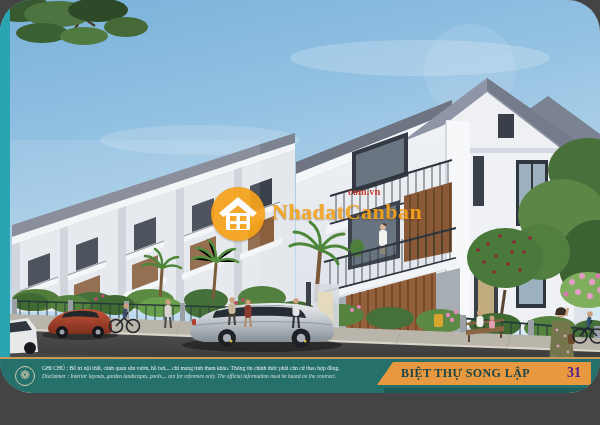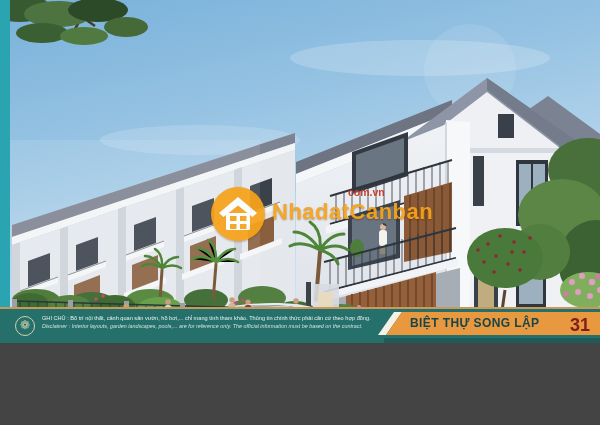--- a/index.html
+++ b/index.html
@@ -1,18 +1,18 @@
 <!DOCTYPE html>
 <html><head>
 <meta charset="utf-8">
 <style>
   html,body{margin:0;padding:0;background:#444;}
-  .stage{position:relative;width:600px;height:343px;overflow:hidden;
-         font-family:Liberation Sans, sans-serif;
-         background:linear-gradient(168deg,#79b1da 0%,#93c1e2 30%,#b7d6ec 62%,#dcecf6 88%,#e9f3f8 100%);}
+  .stage{position:relative;width:600px;height:393px;overflow:hidden;
+         font-family:Liberation Serif, serif;
+         background:linear-gradient(168deg,#79b1da 0%,#93c1e2 30%,#b7d6ec 62%,#dcecf6 88%,#e9f3f8 100%);border-radius:32px;}
   .scene{position:absolute;inset:0;}
   .scene svg{display:block;}
   .left-stripe{position:absolute;left:0;top:0;width:10px;height:391px;background:#2BA4B2;}
   
   .watermark{position:absolute;left:210px;top:186px;display:flex;opacity:.93;pointer-events:none;}
   .wm-icon{width:56px;height:56px;flex:0 0 auto;filter:drop-shadow(0 1px 1px rgba(80,40,0,.35));}
   .wm-text{position:relative;margin-left:6px;padding-top:13px;}
   .wm-brand{font-size:22px;font-weight:bold;letter-spacing:.5px;color:#F7A41A;
             text-shadow:0 1px 2px rgba(80,35,0,.45);white-space:nowrap;}
   .wm-domain{position:absolute;top:0px;left:76px;font-size:10.5px;font-weight:bold;color:#C23527;
@@ -20,24 +20,24 @@
   
   .footer{position:absolute;left:0;right:0;bottom:0;height:34px;background:#26706C;border-top:2px solid #C9995B;}
   .seal{position:absolute;left:15px;top:7px;width:18px;height:18px;border:1px solid #E6D9B4;border-radius:50%;
         color:#E6D9B4;font-size:12px;line-height:17px;text-align:center;opacity:.9;}
   .notes{position:absolute;left:42px;top:5px;color:#EAF2EE;}
   .note-vi{font-size:5.6px;line-height:8px;letter-spacing:0;}
   .note-en{font-size:5.4px;line-height:8px;font-style:italic;color:#cfe0da;}
   .band-shadow{position:absolute;right:0;bottom:0;width:216px;height:5px;background:rgba(0,0,0,.18);}
   .notch{position:absolute;right:196px;top:3px;width:26px;height:23px;background:#F4F1E7;
          clip-path:polygon(24px 0,16px 0,0 100%,8px 100%);}
-  .band{position:absolute;right:0;top:3px;width:214px;height:23px;background:#E8993F;
+  .band{position:absolute;right:9px;top:3px;width:214px;height:23px;background:#E8993F;
         clip-path:polygon(16px 0,100% 0,100% 100%,0 100%);}
   .band-type{position:absolute;left:24px;top:4px;font-size:12px;font-weight:bold;color:#17454A;letter-spacing:.4px;white-space:nowrap;}
-  .band-num{position:absolute;right:10px;top:3px;font-size:18px;font-weight:bold;color:#7f1d1d;}
+  .band-num{position:absolute;right:10px;top:3px;font-size:14px;font-weight:bold;color:#4c1d95;}
 </style>
 </head>
 <body>
 
 <div class="stage">
 
   <div class="scene">
   <svg width="600" height="391" viewBox="0 0 600 391" xmlns="http://www.w3.org/2000/svg">
     <defs>
       <linearGradient id="roadGrad" x1="0" y1="0" x2="0" y2="1">

